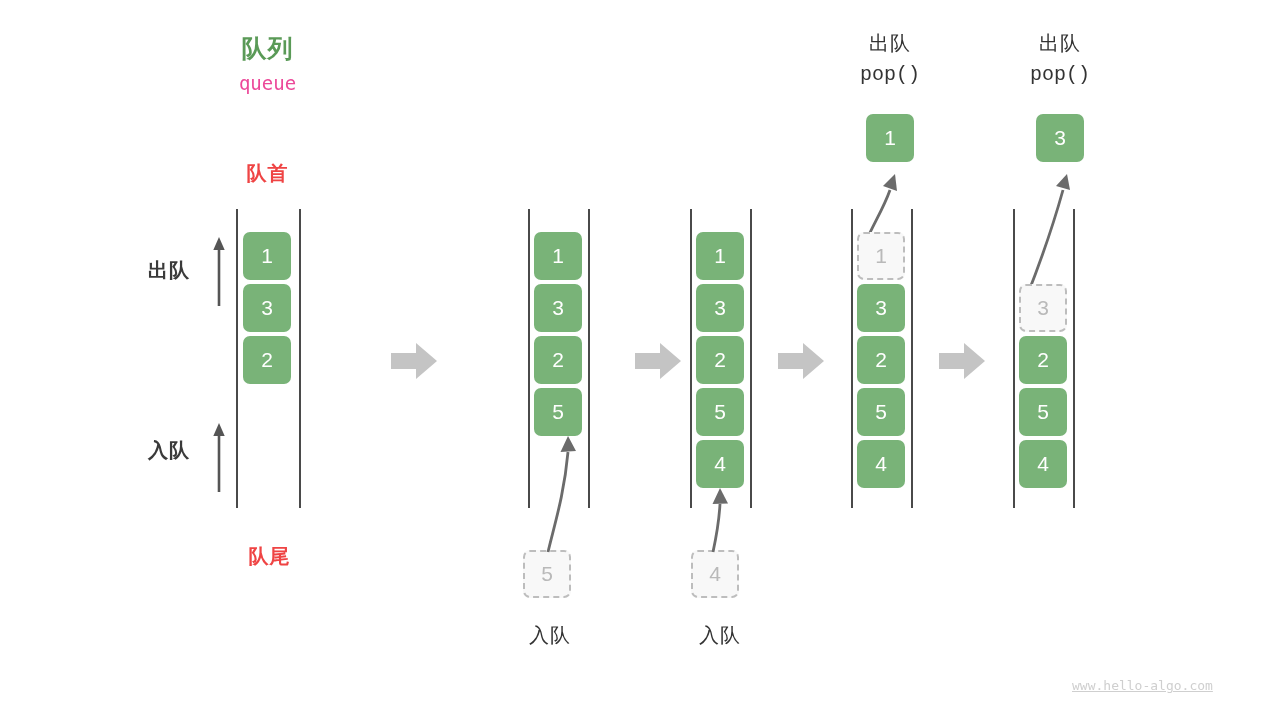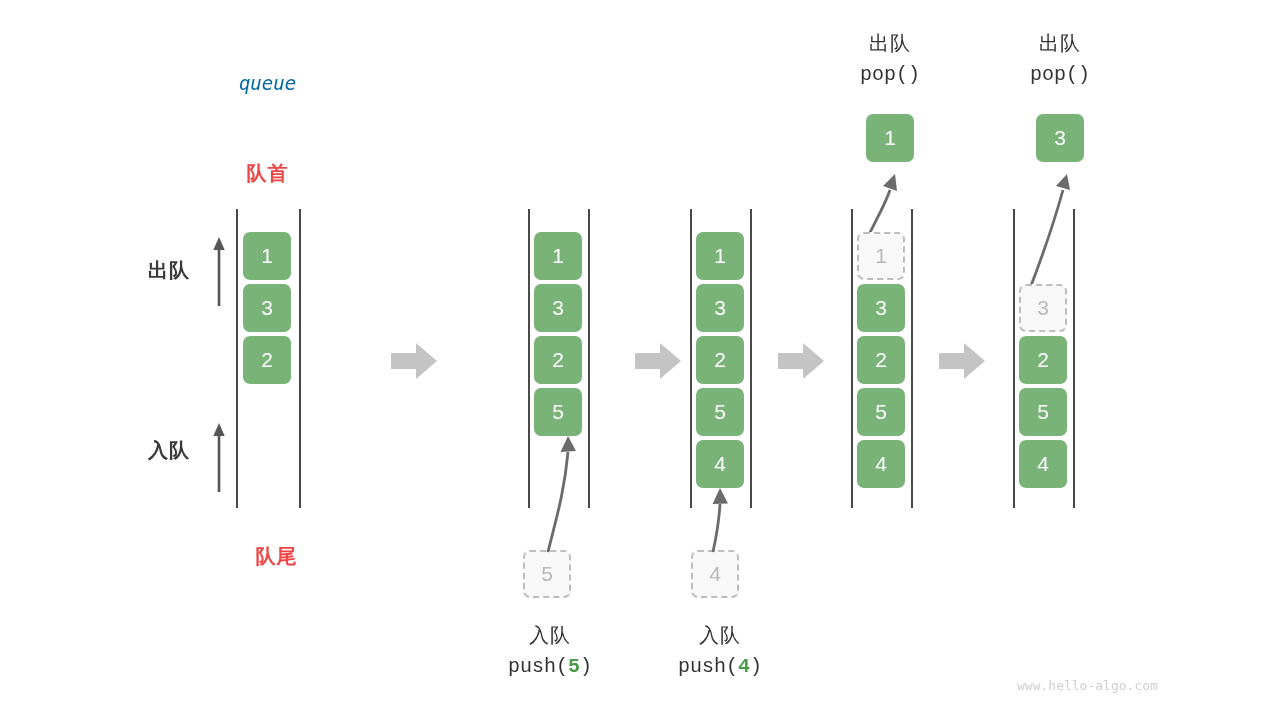--- a/index.html
+++ b/index.html
@@ -26,24 +26,23 @@
     font-weight: bold;
     color: #5A9A57;
     letter-spacing: 1px;
     white-space: nowrap;
     text-align: center;
   }
   .title-en {
     position: absolute;
     font-family: "DejaVu Sans Mono", "Liberation Mono", monospace;
     font-size: 19px;
-    color: #0369a1;
-    white-space: nowrap;
-    text-align: center;
-    font-style: italic;
+    color: #ec4899;
+    white-space: nowrap;
+    text-align: center;
   }
   .head-label {
     position: absolute;
     font-size: 20px;
     font-weight: bold;
     color: #ef4444;
     letter-spacing: 1px;
     white-space: nowrap;
     text-align: center;
   }
@@ -134,24 +133,25 @@
     font-size: 13px;
     color: #CFCFCF;
     white-space: nowrap;
   }
 </style>
 </head>
 <body>
 
 <div id="stage">
 
+  <div class="title-cn" style="left:205px; top:32px; width:125px;">队列</div>
   <div class="title-en" style="left:205px; top:72px; width:125px;">queue</div>
 
   <div class="head-label" style="left:205px; top:160px; width:125px;">队首</div>
-  <div class="head-label" style="left:214px; top:543px; width:125px;">队尾</div>
+  <div class="head-label" style="left:207px; top:543px; width:125px;">队尾</div>
 
   <div class="side-label" style="left:148px; top:257px;">出队</div>
   <div class="side-label" style="left:148px; top:437px;">入队</div>
 
   <svg class="upflow" style="left:210px; top:236px;" viewBox="0 0 18 70">
     <line x1="9" y1="70" x2="9" y2="12" stroke="#555555" stroke-width="2.6"></line>
     <polygon points="9,1 3.3,14 14.7,14" fill="#555555"></polygon>
   </svg>
   <svg class="upflow" style="left:210px; top:422px;" viewBox="0 0 18 70">
     <line x1="9" y1="70" x2="9" y2="12" stroke="#555555" stroke-width="2.6"></line>
@@ -179,21 +179,20 @@
 
   <div class="cell ghost" style="left:523px; top:550px;">5</div>
 
   <svg class="curve" style="left:520px; top:430px; width:80px; height:125px;" viewBox="0 0 80 125">
     <path d="M 28 122 C 34 96, 44 66, 48 22" fill="none" stroke="#6B6B6B" stroke-width="2.8"></path>
     <polygon points="48,6 40.5,22 56,21" fill="#6B6B6B"></polygon>
   </svg>
 
   <div class="op-caption" style="left:475px; top:620px; width:150px;">
     <span class="op-cn">入队</span>
-    <span class="op-code"><span>push(</span><span class="op-arg">5</span><span>)</span></span>
   </div>
 
   <svg class="connector" style="left:635px; top:341px;" viewBox="0 0 46 40">
     <polygon points="0,12 25,12 25,2 46,20 25,38 25,28 0,28" fill="#C4C4C4"></polygon>
   </svg>
 
   <div class="rail" style="left:690px; top:209px; height:299px;"></div>
   <div class="rail" style="left:750px; top:209px; height:299px;"></div>
 
   <div class="cell" style="left:696px; top:232px;">1</div>
@@ -204,21 +203,20 @@
 
   <div class="cell ghost" style="left:691px; top:550px;">4</div>
 
   <svg class="curve" style="left:688px; top:482px; width:80px; height:72px;" viewBox="0 0 80 72">
     <path d="M 25 70 C 28 56, 31 40, 32 22" fill="none" stroke="#6B6B6B" stroke-width="2.8"></path>
     <polygon points="32,6 24.5,22 40,21.5" fill="#6B6B6B"></polygon>
   </svg>
 
   <div class="op-caption" style="left:645px; top:620px; width:150px;">
     <span class="op-cn">入队</span>
-    <span class="op-code"><span>push(</span><span class="op-arg">4</span><span>)</span></span>
   </div>
 
   <svg class="connector" style="left:778px; top:341px;" viewBox="0 0 46 40">
     <polygon points="0,12 25,12 25,2 46,20 25,38 25,28 0,28" fill="#C4C4C4"></polygon>
   </svg>
 
   <div class="op-caption" style="left:815px; top:28px; width:150px;">
     <span class="op-cn">出队</span>
     <span class="op-code"><span>pop(</span><span class="op-arg"></span><span>)</span></span>
   </div>
@@ -256,15 +254,15 @@
   </svg>
 
   <div class="rail" style="left:1013px; top:209px; height:299px;"></div>
   <div class="rail" style="left:1073px; top:209px; height:299px;"></div>
 
   <div class="cell ghost" style="left:1019px; top:284px;">3</div>
   <div class="cell" style="left:1019px; top:336px;">2</div>
   <div class="cell" style="left:1019px; top:388px;">5</div>
   <div class="cell" style="left:1019px; top:440px;">4</div>
 
-  <div class="watermark" style="left:1017px; top:678px;">www.hello-algo.com</div>
+  <div class="watermark" style="left:1072px; top:678px;text-decoration:underline;">www.hello-algo.com</div>
 
 </div>
 
 </body></html>

